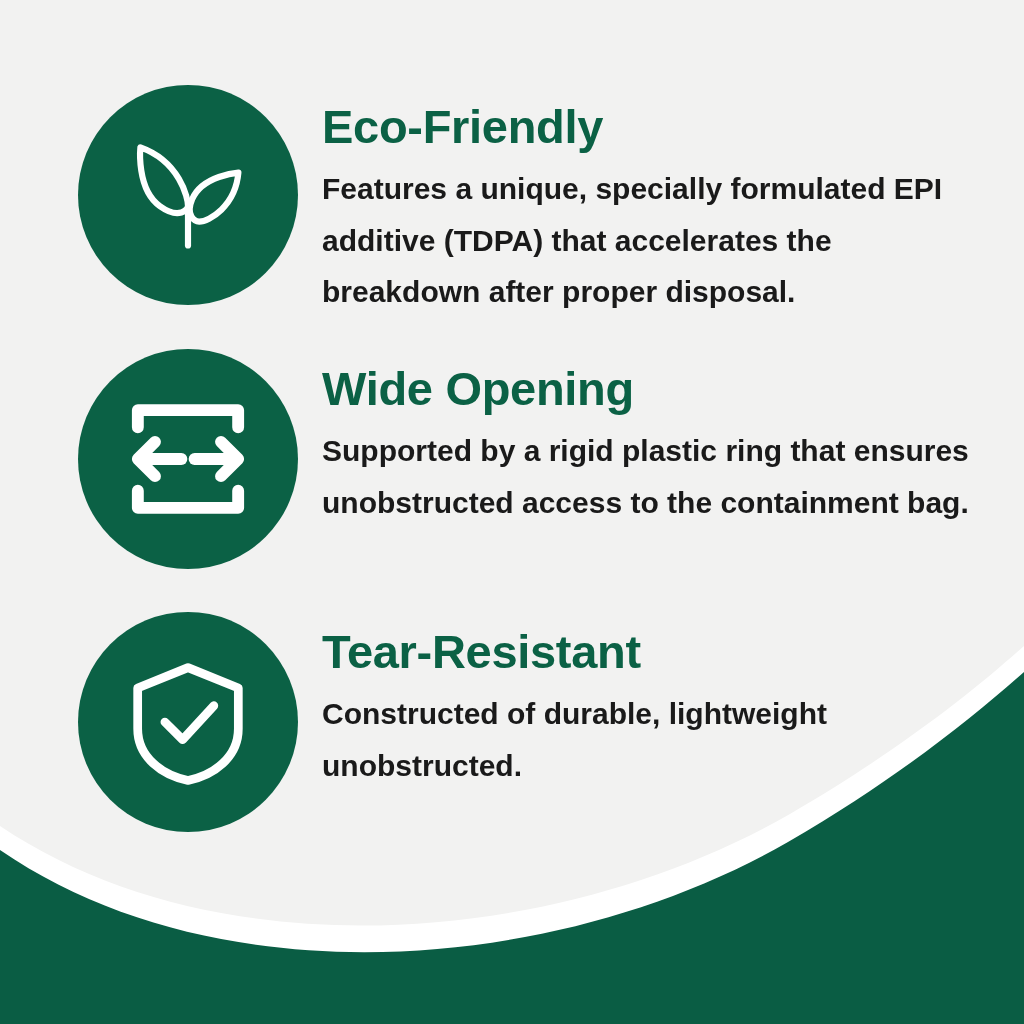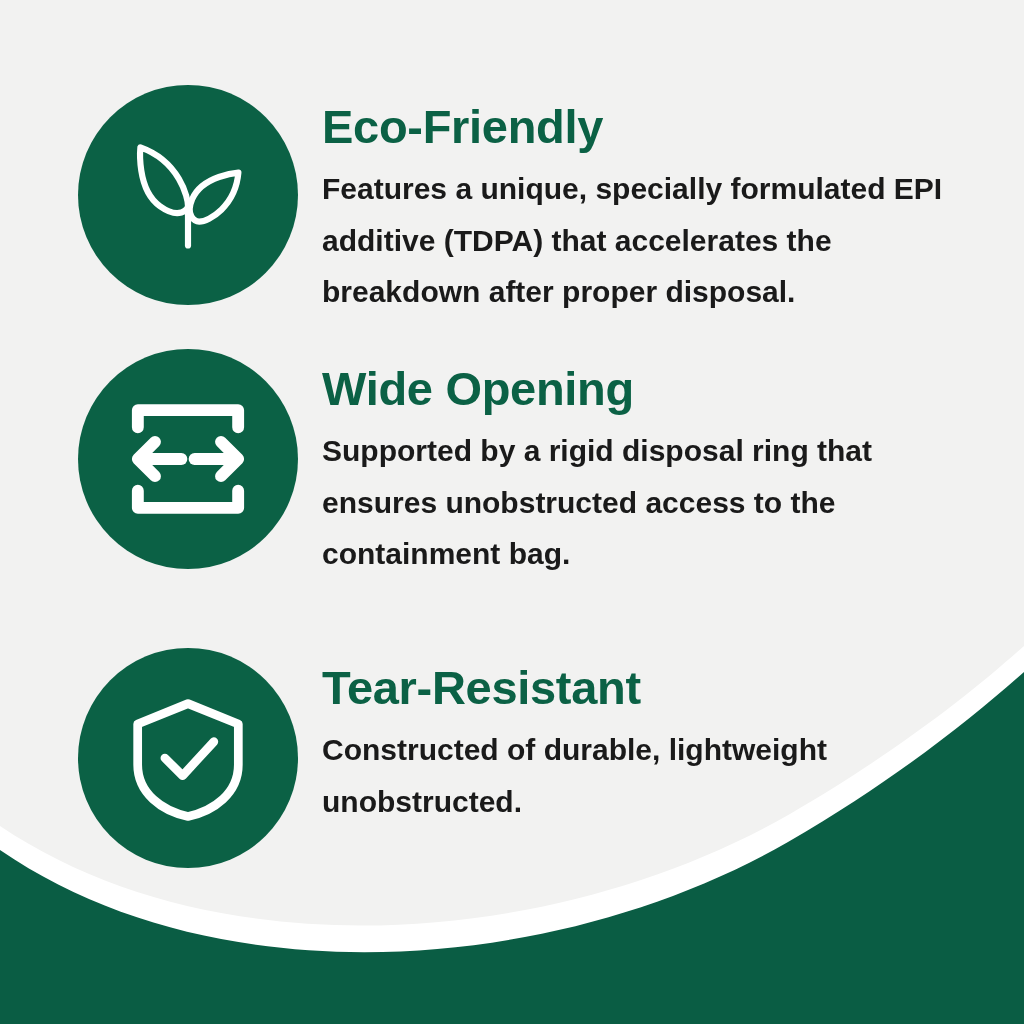--- a/index.html
+++ b/index.html
@@ -44,21 +44,21 @@
 
   .feature-row {
     position: absolute;
     display: flex;
     align-items: flex-start;
     left: 78px;
   }
 
   .feature-row.row-0 { top: 85px; }
   .feature-row.row-1 { top: 349px; }
-  .feature-row.row-2 { top: 648px; }
+  .feature-row.row-2 { top: 612px; }
 
   .icon-circle {
     width: 220px;
     height: 220px;
     border-radius: 50%;
     background: #0b6145;
     flex: 0 0 220px;
     display: flex;
     align-items: center;
     justify-content: center;
@@ -139,21 +139,21 @@
 
           <path d="M45 50 L13 50"></path>
           <path d="M25 37 L12 50 L25 63"></path>
 
           <path d="M55 50 L87 50"></path>
           <path d="M75 37 L88 50 L75 63"></path>
         </svg>
       </div>
       <div class="feature-text">
         <div class="feature-title">Wide Opening</div>
-        <div class="feature-desc">Supported by a rigid disposal ring that ensures unobstructed access to the containment bag.</div>
+        <div class="feature-desc">Supported by a rigid plastic ring that ensures unobstructed access to the containment bag.</div>
       </div>
     </div>
 
     <div class="feature-row row-2">
       <div class="icon-circle">
         <svg width="136" height="136" viewBox="0 0 100 100" fill="none" stroke="#ffffff" stroke-width="6.4" stroke-linecap="round" stroke-linejoin="round">
 
           <path d="M50 10 L13 25 L13 55 C 13 76, 31 89, 50 93 C 69 89, 87 76, 87 55 L87 25 Z"></path>
 
           <path d="M33 50 L46 63 L69 38"></path>

